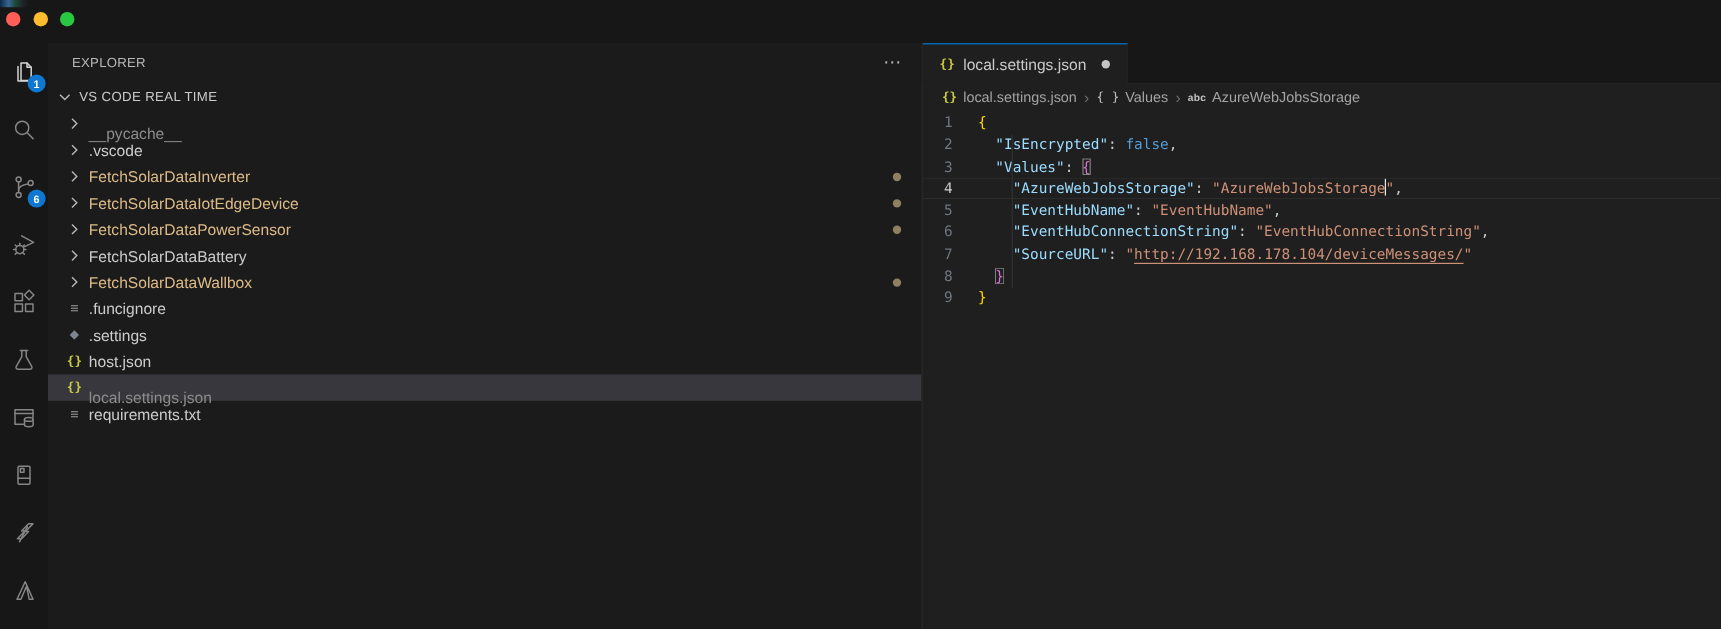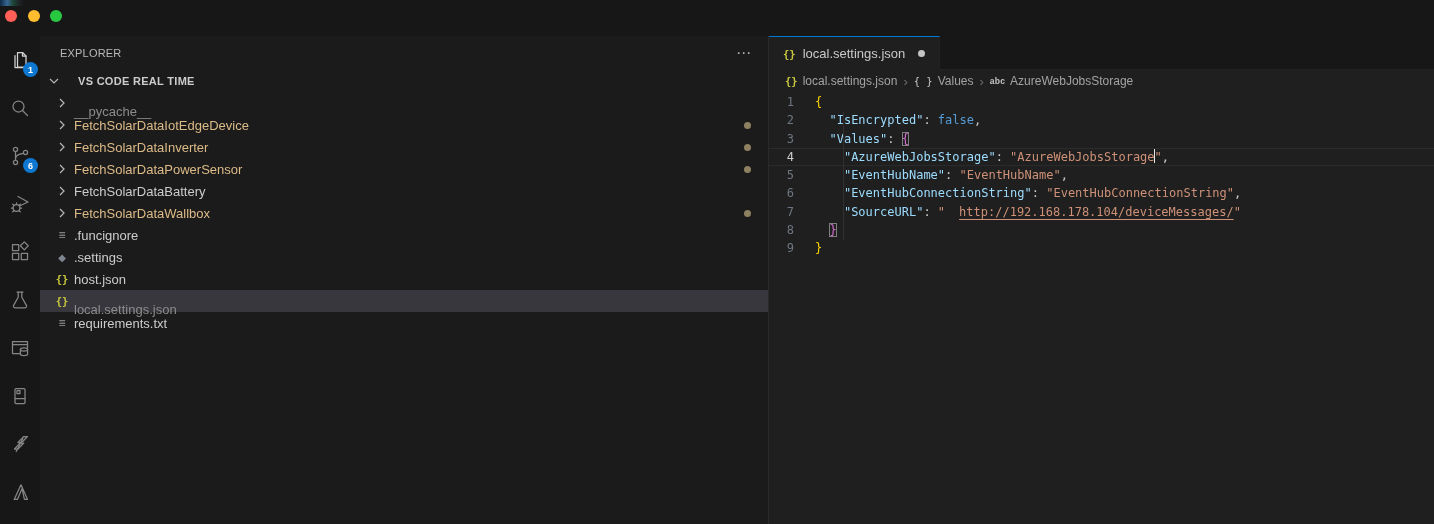--- a/index.html
+++ b/index.html
@@ -32,21 +32,21 @@
   #more-actions { color:#b0b0b0; font-size:15px; letter-spacing:1px; cursor:pointer; line-height:10px; }
   .row { height:22px; display:flex; align-items:center; position:relative; font-size:13px; color:#cccccc; cursor:pointer; }
   .row.selected { background:#37373d; }
   .row .tw { flex:none; width:16px; height:16px; margin-left:14px; color:#b6b6b6; }
   .row.root .tw { margin-left:6px; }
   .row .fi { flex:none; width:16px; margin-left:14px; text-align:center; }
   .fi-json { color:#cbcb41; font-family:"DejaVu Sans Mono",monospace; font-size:10.5px; font-weight:bold; }
   .fi-list { color:#9c9c9c; font-size:12px; }
   .fi-git  { color:#7d8590; font-size:10px; }
   .row .lbl { margin-left:4px; white-space:nowrap; }
-  .row.root .lbl { font-size:11px; font-weight:bold; letter-spacing:.3px; margin-left:16px; }
+  .row.root .lbl { font-size:11px; font-weight:normal; letter-spacing:.3px; margin-left:4px; }
   .row.c-ignored .lbl { color:#8c8c8c;margin-top:16px; }
   .row.c-modified .lbl { color:#ddbb88; }
   .gitdot { position:absolute; right:17px; top:7.5px; width:7px; height:7px; border-radius:50%; background:#8f8061; }
 
   
   #editor { position:absolute; left:768px; top:36px; width:666px; height:488px; background:#1f1f1f; border-left:1px solid #2a2a2a; }
   #tabstrip { height:34px; background:#171717; display:flex; border-bottom:1px solid #222; }
   #tab { height:34px; margin-bottom:-1px; background:#1f1f1f; display:flex; align-items:center; gap:7px;
     padding:0 14px; border-top:1.5px solid #0078d4; border-right:1px solid #222; cursor:pointer; }
   #tab .fi-json { margin:0; }
@@ -63,21 +63,21 @@
   #code { position:relative; padding-top:1px; font-family:"DejaVu Sans Mono","Liberation Mono",monospace; font-size:12px; }
   .cl { display:flex; height:18.3px; line-height:18.3px; }
   .cl.current { box-shadow: inset 0 1px 0 #2b2b2b, inset 0 -1px 0 #2b2b2b; }
   .ln { flex:none; width:46px; text-align:right; padding-right:21px; color:#6e7681; user-select:none; }
   .cl.current .ln { color:#cccccc; }
   .lc { white-space:pre; color:#cccccc; }
   .tk-key { color:#9cdcfe; }
   .tk-pn  { color:#cccccc; }
   .tk-kw  { color:#569cd6; }
   .tk-str { color:#ce9178; }
-  .tk-url { color:#ce9178; text-decoration:underline; text-underline-offset:2.5px;margin-left:14px; }
+  .tk-url { color:#ce9178; text-decoration:underline; text-underline-offset:2.5px; }
   .tk-b1  { color:#ffd700; }
   .tk-b2  { color:#da70d6; box-shadow: inset 0 0 0 1px #7f7f7f; }
   .cursor { display:inline-block; width:1.5px; height:14px; margin:0 -0.75px; background:#e8e8e8; vertical-align:-2px; }
   #indent-guide { position:absolute; left:74px; top:20px; width:1px; height:128px; background:#313131; }
 </style>
 </head>
 <body>
 
 <div id="titlebar">
   <div id="artifact"></div>
@@ -174,32 +174,38 @@
       </svg>
     <span class="lbl">VS CODE REAL TIME</span>
   </div>
   <div id="tree">
       <div class="row c-ignored">
         <svg class="tw" viewBox="0 0 16 16">
           <path d="M6 4l4 4-4 4" fill="none" stroke="currentColor" stroke-width="1.2"></path>
         </svg>
         <span class="lbl">__pycache__</span>
       </div>
+      <div class="row c-normal">
+        <svg class="tw" viewBox="0 0 16 16">
+          <path d="M6 4l4 4-4 4" fill="none" stroke="currentColor" stroke-width="1.2"></path>
+        </svg>
+        <span class="lbl">.vscode</span>
+      </div>
       <div class="row c-modified">
         <svg class="tw" viewBox="0 0 16 16">
           <path d="M6 4l4 4-4 4" fill="none" stroke="currentColor" stroke-width="1.2"></path>
         </svg>
+        <span class="lbl">FetchSolarDataInverter</span>
+        <span class="gitdot"></span>
+      </div>
+      <div class="row c-modified">
+        <svg class="tw" viewBox="0 0 16 16">
+          <path d="M6 4l4 4-4 4" fill="none" stroke="currentColor" stroke-width="1.2"></path>
+        </svg>
         <span class="lbl">FetchSolarDataIotEdgeDevice</span>
-        <span class="gitdot"></span>
-      </div>
-      <div class="row c-modified">
-        <svg class="tw" viewBox="0 0 16 16">
-          <path d="M6 4l4 4-4 4" fill="none" stroke="currentColor" stroke-width="1.2"></path>
-        </svg>
-        <span class="lbl">FetchSolarDataInverter</span>
         <span class="gitdot"></span>
       </div>
       <div class="row c-modified">
         <svg class="tw" viewBox="0 0 16 16">
           <path d="M6 4l4 4-4 4" fill="none" stroke="currentColor" stroke-width="1.2"></path>
         </svg>
         <span class="lbl">FetchSolarDataPowerSensor</span>
         <span class="gitdot"></span>
       </div>
       <div class="row c-normal">

